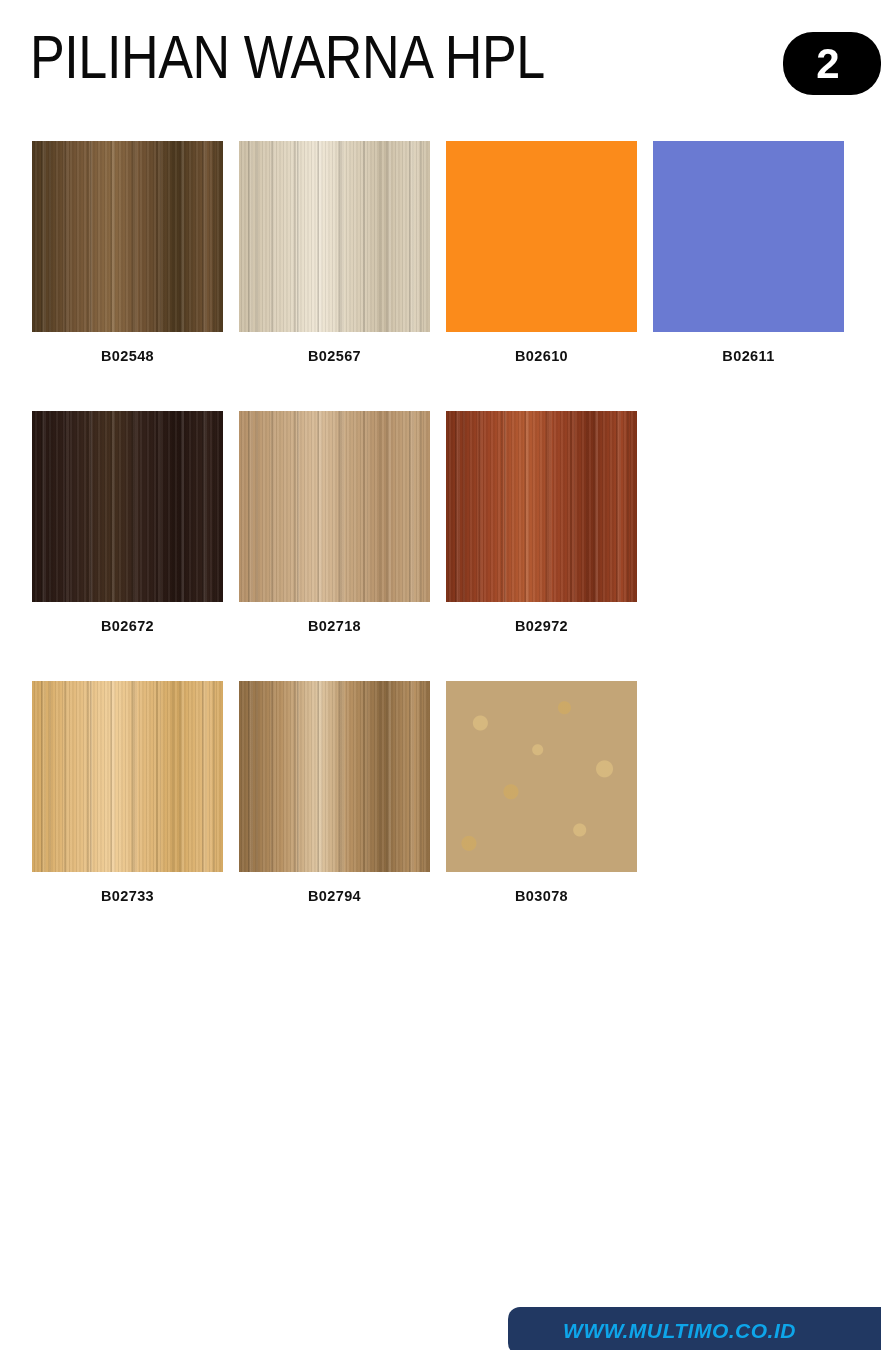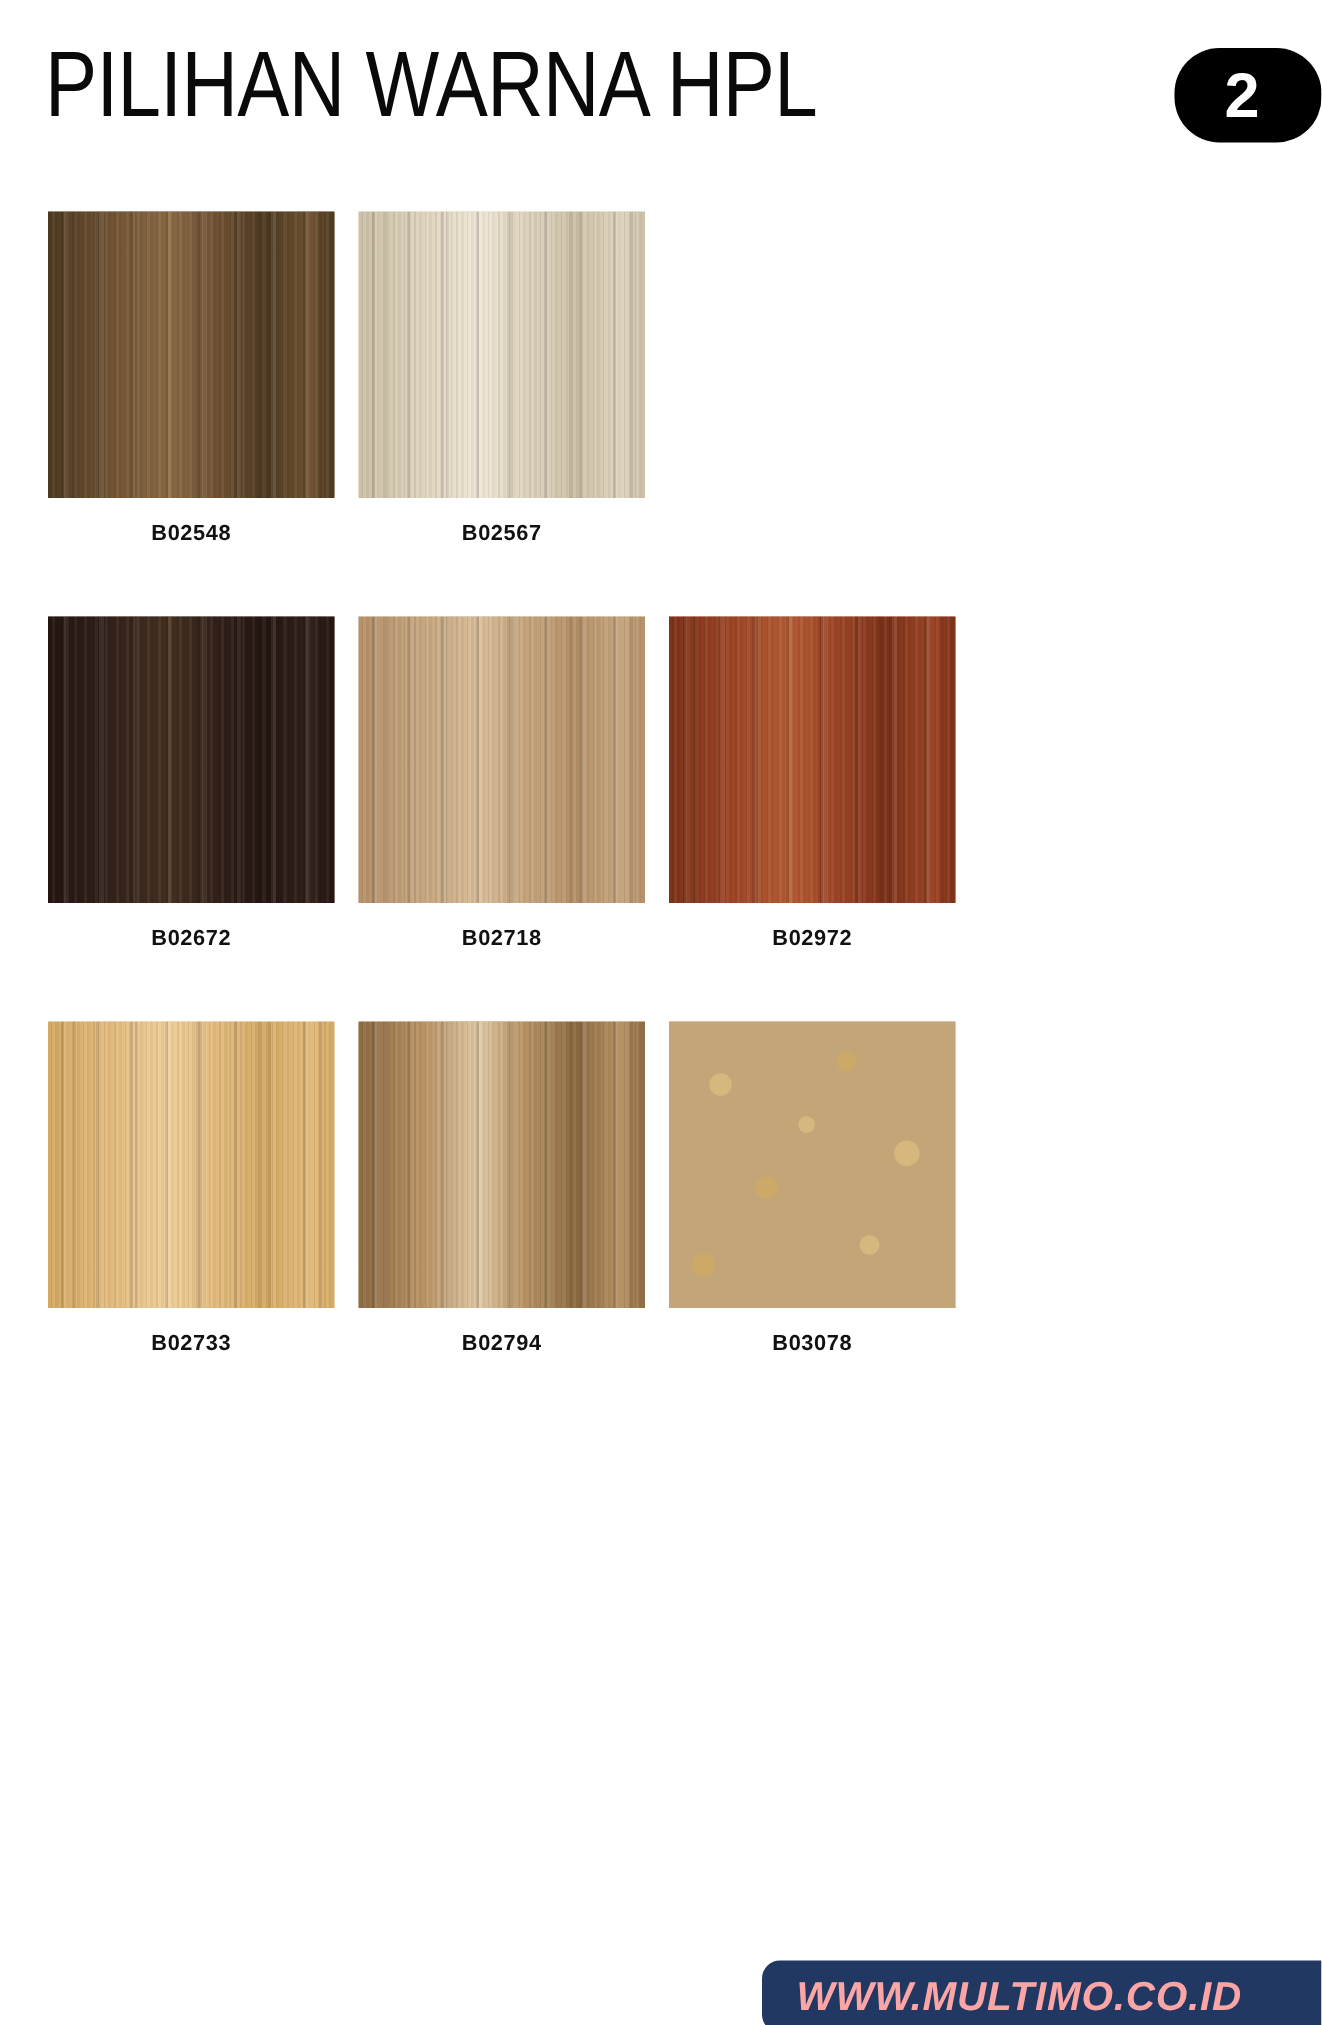--- a/index.html
+++ b/index.html
@@ -103,23 +103,23 @@
     right: 0;
     height: 48px;
     background: #213862;
     border-top-left-radius: 12px;
     border-bottom-left-radius: 12px;
     display: flex;
     align-items: center;
     justify-content: center;
   }
   .footer-text {
-    color: #fca5a5;
-    font-family: "Liberation Sans", sans-serif;
-    font-size: 27px;
+    color: #0ea5e9;
+    font-family: "Liberation Sans", sans-serif;
+    font-size: 21px;
     font-weight: 700;
     font-style: italic;
     letter-spacing: 0.5px;
     padding-right: 30px;
   }
 </style>
 </head>
 <body>
 
 <div class="page-title">PILIHAN WARNA HPL</div>
@@ -135,20 +135,32 @@
           <div class="grain" style="background: repeating-linear-gradient(90deg, rgba(0, 0, 0, 0) 0px, rgba(0, 0, 0, 0) 2px, rgba(0, 0, 0, 0.07) 2px, rgba(0, 0, 0, 0.07) 3px, rgba(255, 255, 255, 0.05) 3px, rgba(255, 255, 255, 0.05) 5px, rgba(0, 0, 0, 0.04) 5px, rgba(0, 0, 0, 0.04) 7px), repeating-linear-gradient(90deg, rgba(0, 0, 0, 0) 0px, rgba(0, 0, 0, 0) 9px, rgba(0, 0, 0, 0.1) 9px, rgba(0, 0, 0, 0.1) 11px, rgba(255, 255, 255, 0.07) 11px, rgba(255, 255, 255, 0.07) 14px, rgba(0, 0, 0, 0) 14px, rgba(0, 0, 0, 0) 23px), repeating-linear-gradient(90deg, rgba(0, 0, 0, 0) 0px, rgba(0, 0, 0, 0) 17px, rgba(0, 0, 0, 0.09) 17px, rgba(0, 0, 0, 0.09) 19px, rgba(0, 0, 0, 0) 19px, rgba(0, 0, 0, 0) 41px), linear-gradient(90deg, rgb(77, 57, 31) 0%, rgb(113, 83, 52) 22%, rgb(138, 106, 68) 42%, rgb(113, 83, 52) 58%, rgb(77, 57, 31) 76%, rgb(113, 83, 52) 92%, rgb(77, 57, 31) 100%);"></div>
         </div>
         <div class="swatch-label">B02548</div>
       </div>
       <div class="swatch-cell">
         <div class="swatch-chip" style="background-color: rgb(222, 211, 189);">
           <div class="grain" style="background: repeating-linear-gradient(90deg, rgba(0, 0, 0, 0) 0px, rgba(0, 0, 0, 0) 2px, rgba(0, 0, 0, 0.07) 2px, rgba(0, 0, 0, 0.07) 3px, rgba(255, 255, 255, 0.05) 3px, rgba(255, 255, 255, 0.05) 5px, rgba(0, 0, 0, 0.04) 5px, rgba(0, 0, 0, 0.04) 7px), repeating-linear-gradient(90deg, rgba(0, 0, 0, 0) 0px, rgba(0, 0, 0, 0) 9px, rgba(0, 0, 0, 0.1) 9px, rgba(0, 0, 0, 0.1) 11px, rgba(255, 255, 255, 0.07) 11px, rgba(255, 255, 255, 0.07) 14px, rgba(0, 0, 0, 0) 14px, rgba(0, 0, 0, 0) 23px), repeating-linear-gradient(90deg, rgba(0, 0, 0, 0) 0px, rgba(0, 0, 0, 0) 17px, rgba(0, 0, 0, 0.09) 17px, rgba(0, 0, 0, 0.09) 19px, rgba(0, 0, 0, 0) 19px, rgba(0, 0, 0, 0) 41px), linear-gradient(90deg, rgb(205, 192, 167) 0%, rgb(222, 211, 189) 22%, rgb(239, 231, 214) 42%, rgb(222, 211, 189) 58%, rgb(205, 192, 167) 76%, rgb(222, 211, 189) 92%, rgb(205, 192, 167) 100%);"></div>
         </div>
         <div class="swatch-label">B02567</div>
       </div>
+      <div class="swatch-cell">
+        <div class="swatch-chip" style="background-color: rgb(251, 139, 27);">
+          <div class="grain" style="background: rgb(251, 139, 27);"></div>
+        </div>
+        <div class="swatch-label">B02610</div>
+      </div>
+      <div class="swatch-cell">
+        <div class="swatch-chip" style="background-color: rgb(106, 122, 210);">
+          <div class="grain" style="background: rgb(106, 122, 210);"></div>
+        </div>
+        <div class="swatch-label">B02611</div>
+      </div>
     </div>
     <div class="swatch-row">
       <div class="swatch-cell">
         <div class="swatch-chip" style="background-color: rgb(51, 33, 26);">
           <div class="grain" style="background: repeating-linear-gradient(90deg, rgba(0, 0, 0, 0) 0px, rgba(0, 0, 0, 0) 2px, rgba(0, 0, 0, 0.07) 2px, rgba(0, 0, 0, 0.07) 3px, rgba(255, 255, 255, 0.05) 3px, rgba(255, 255, 255, 0.05) 5px, rgba(0, 0, 0, 0.04) 5px, rgba(0, 0, 0, 0.04) 7px), repeating-linear-gradient(90deg, rgba(0, 0, 0, 0) 0px, rgba(0, 0, 0, 0) 9px, rgba(0, 0, 0, 0.1) 9px, rgba(0, 0, 0, 0.1) 11px, rgba(255, 255, 255, 0.07) 11px, rgba(255, 255, 255, 0.07) 14px, rgba(0, 0, 0, 0) 14px, rgba(0, 0, 0, 0) 23px), repeating-linear-gradient(90deg, rgba(0, 0, 0, 0) 0px, rgba(0, 0, 0, 0) 17px, rgba(0, 0, 0, 0.09) 17px, rgba(0, 0, 0, 0.09) 19px, rgba(0, 0, 0, 0) 19px, rgba(0, 0, 0, 0) 41px), linear-gradient(90deg, rgb(36, 21, 16) 0%, rgb(51, 33, 26) 22%, rgb(69, 48, 31) 42%, rgb(51, 33, 26) 58%, rgb(36, 21, 16) 76%, rgb(51, 33, 26) 92%, rgb(36, 21, 16) 100%);"></div>
         </div>
         <div class="swatch-label">B02672</div>
       </div>
       <div class="swatch-cell">
         <div class="swatch-chip" style="background-color: rgb(198, 166, 127);">

